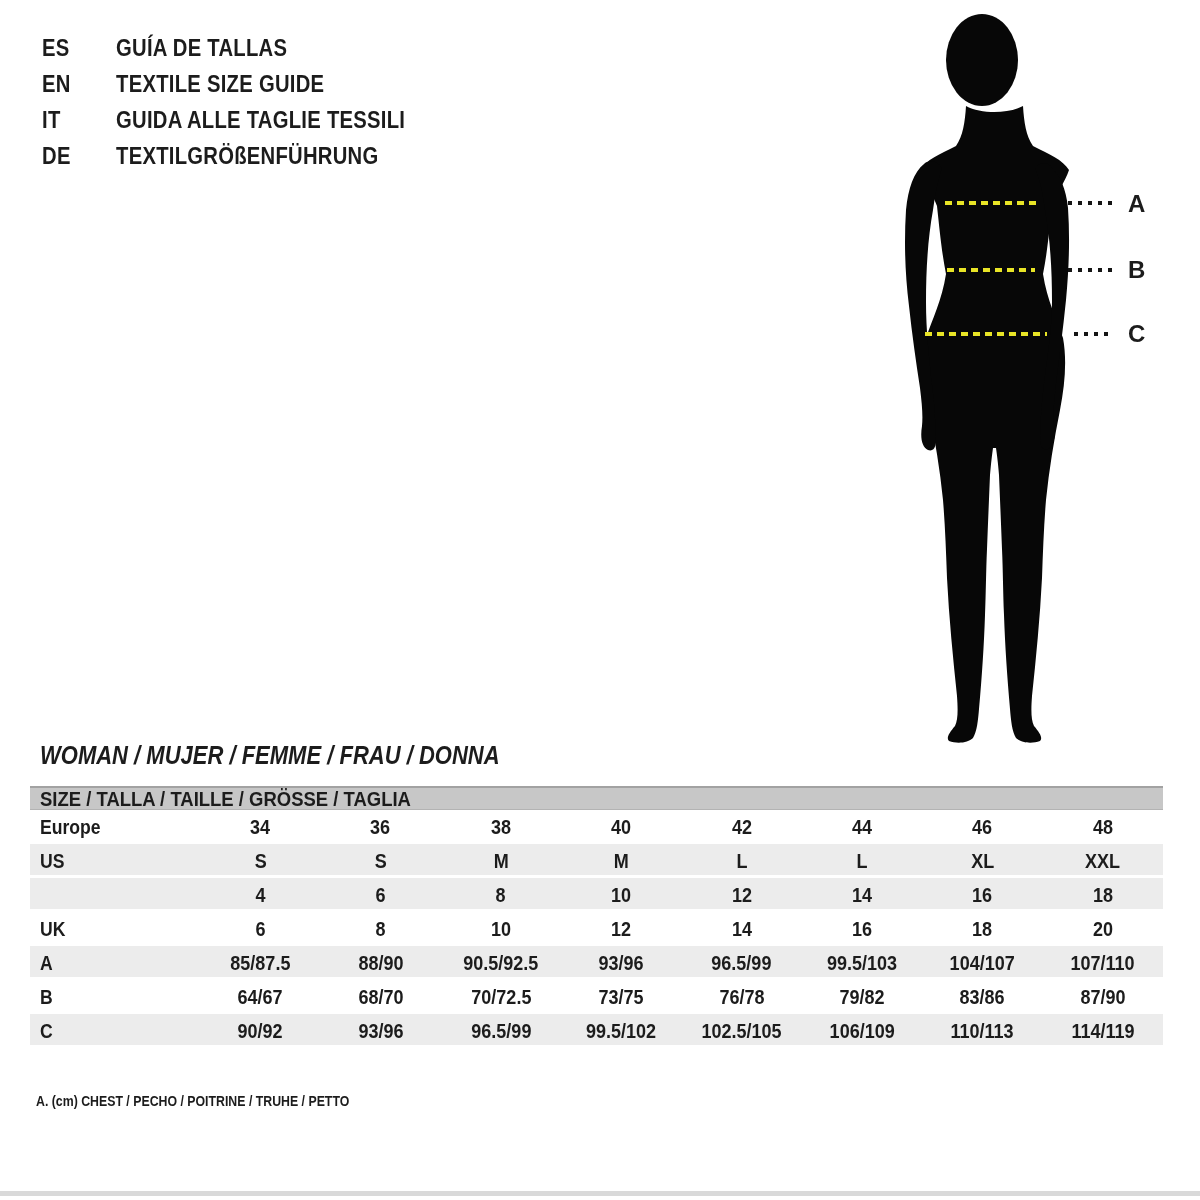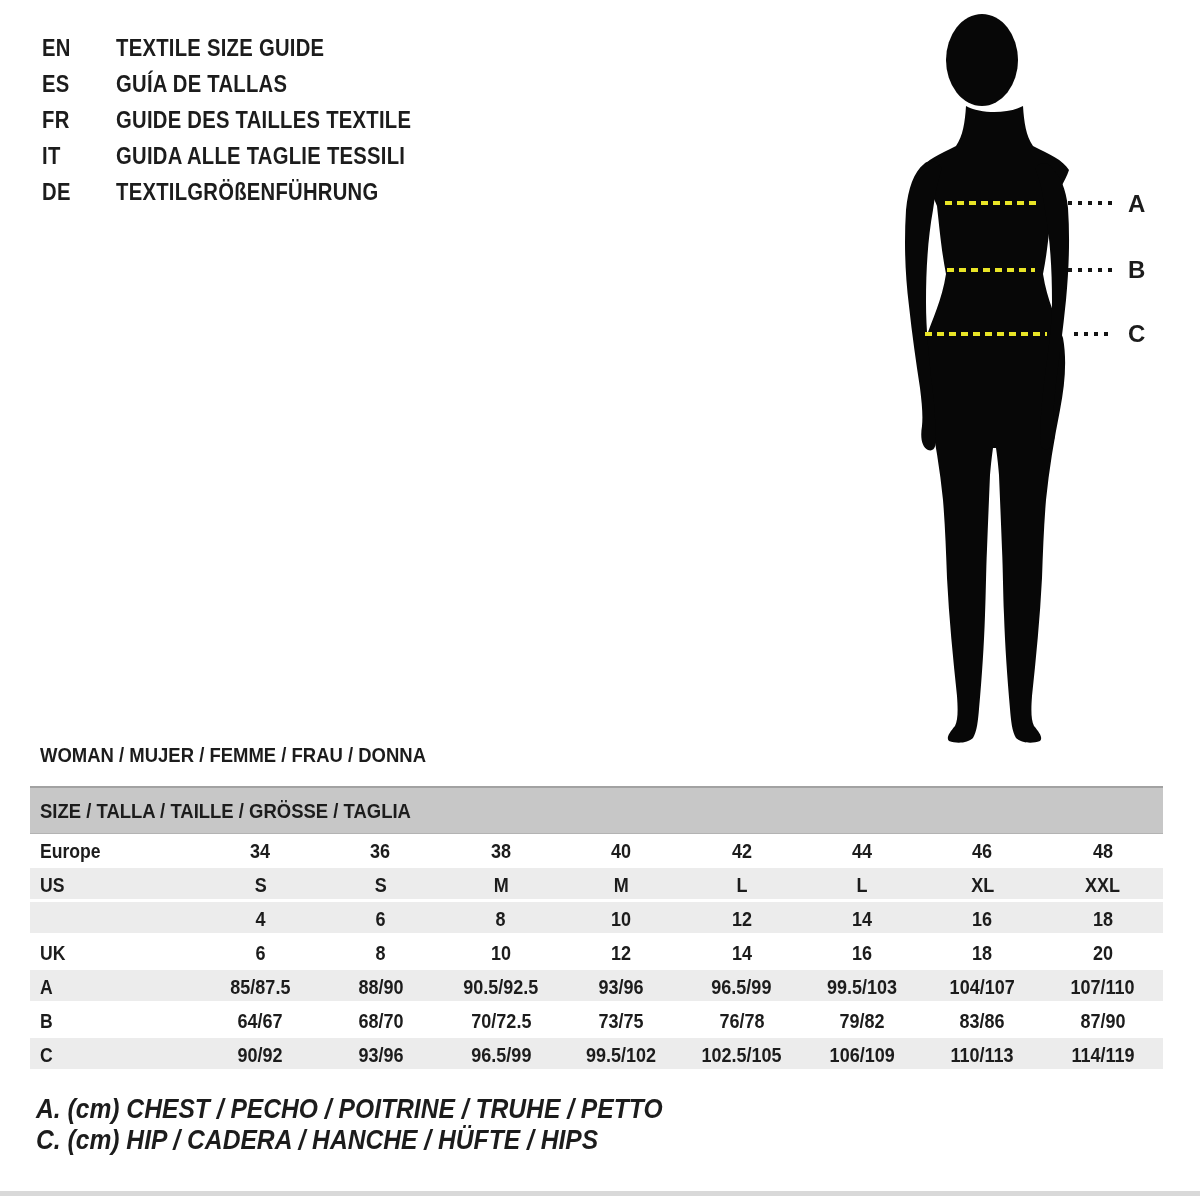--- a/index.html
+++ b/index.html
@@ -25,55 +25,51 @@
   .m-a .dash-b{left:1068px;top:201px;width:46px;}
   .m-a .mlabel{left:1128px;top:192px;}
   .m-b .dash-y{left:947px;top:268px;width:88px;}
   .m-b .dash-b{left:1068px;top:268px;width:46px;}
   .m-b .mlabel{left:1128px;top:258px;}
   .m-c .dash-y{left:925px;top:332px;width:122px;}
   .m-c .dash-b{left:1074px;top:332px;width:40px;}
   .m-c .mlabel{left:1128px;top:322px;}
 
   
-  .section-title{position:absolute;left:40px;top:744px;font-size:21px;font-weight:bold;line-height:22px;}
+  .section-title{position:absolute;left:40px;top:744px;font-size:25px;font-weight:bold;line-height:22px;font-style:italic;}
 
   
   .size-table{position:absolute;left:30px;top:786px;width:1133px;}
-  .thead{height:48px;background:var(--header-gray);border-top:2px solid #a2a2a2;border-bottom:1px solid #b3b3b3;
+  .thead{height:24px;background:var(--header-gray);border-top:2px solid #a2a2a2;border-bottom:1px solid #b3b3b3;
          display:flex;align-items:center;padding-left:10px;box-sizing:border-box;
          font-size:21px;font-weight:bold;}
   .trow{height:34px;display:flex;align-items:center;font-size:20px;font-weight:bold;}
   .trow.shaded{background:var(--row-gray);box-shadow:inset 0 -3px 0 #ffffff;}
   .rlabel{width:170px;flex:0 0 170px;padding-left:10px;box-sizing:border-box;text-align:left;}
   .tcell{flex:1 1 0;text-align:center;text-decoration:underline;}
 
   
   .legend{position:absolute;left:36px;top:1093px;}
-  .legend-line{height:31px;font-size:28px;font-weight:bold;display:flex;align-items:center;font-style:italic;}
+  .legend-line{height:31px;font-size:14px;font-weight:bold;display:flex;align-items:flex-start;}
 
   .bottom-divider{position:absolute;left:0;top:1191px;width:1200px;height:5px;background:#d9d9d9;}
 </style>
 </head>
 <body>
 
 <div class="canvas" style="--accent-yellow: #e8e426; --header-gray: #c7c7c7; --row-gray: #ececec;">
 
   <div class="lang-list">
       <div class="lang-row">
+        <span class="lang-code"><span class="cond">ES</span></span>
+        <span class="lang-label cond">GUÍA DE TALLAS</span>
+      </div>
+      <div class="lang-row">
         <span class="lang-code"><span class="cond">EN</span></span>
         <span class="lang-label cond">TEXTILE SIZE GUIDE</span>
-      </div>
-      <div class="lang-row">
-        <span class="lang-code"><span class="cond">ES</span></span>
-        <span class="lang-label cond">GUÍA DE TALLAS</span>
-      </div>
-      <div class="lang-row">
-        <span class="lang-code"><span class="cond">FR</span></span>
-        <span class="lang-label cond">GUIDE DES TAILLES TEXTILE</span>
       </div>
       <div class="lang-row">
         <span class="lang-code"><span class="cond">IT</span></span>
         <span class="lang-label cond">GUIDA ALLE TAGLIE TESSILI</span>
       </div>
       <div class="lang-row">
         <span class="lang-code"><span class="cond">DE</span></span>
         <span class="lang-label cond">TEXTILGRÖßENFÜHRUNG</span>
       </div>
     </div>
@@ -219,19 +215,16 @@
           <div class="tcell"><span class="cond-c">110/113</span></div>
           <div class="tcell"><span class="cond-c">114/119</span></div>
         </div>
       </div>
   </div>
 
   <div class="legend">
       <div class="legend-line">
         <span class="cond">A. (cm) CHEST / PECHO / POITRINE / TRUHE / PETTO</span>
       </div>
-      <div class="legend-line">
-        <span class="cond">C. (cm) HIP / CADERA / HANCHE / HÜFTE / HIPS</span>
-      </div>
     </div>
 
   <div class="bottom-divider"></div>
 </div>
 
 </body></html>

